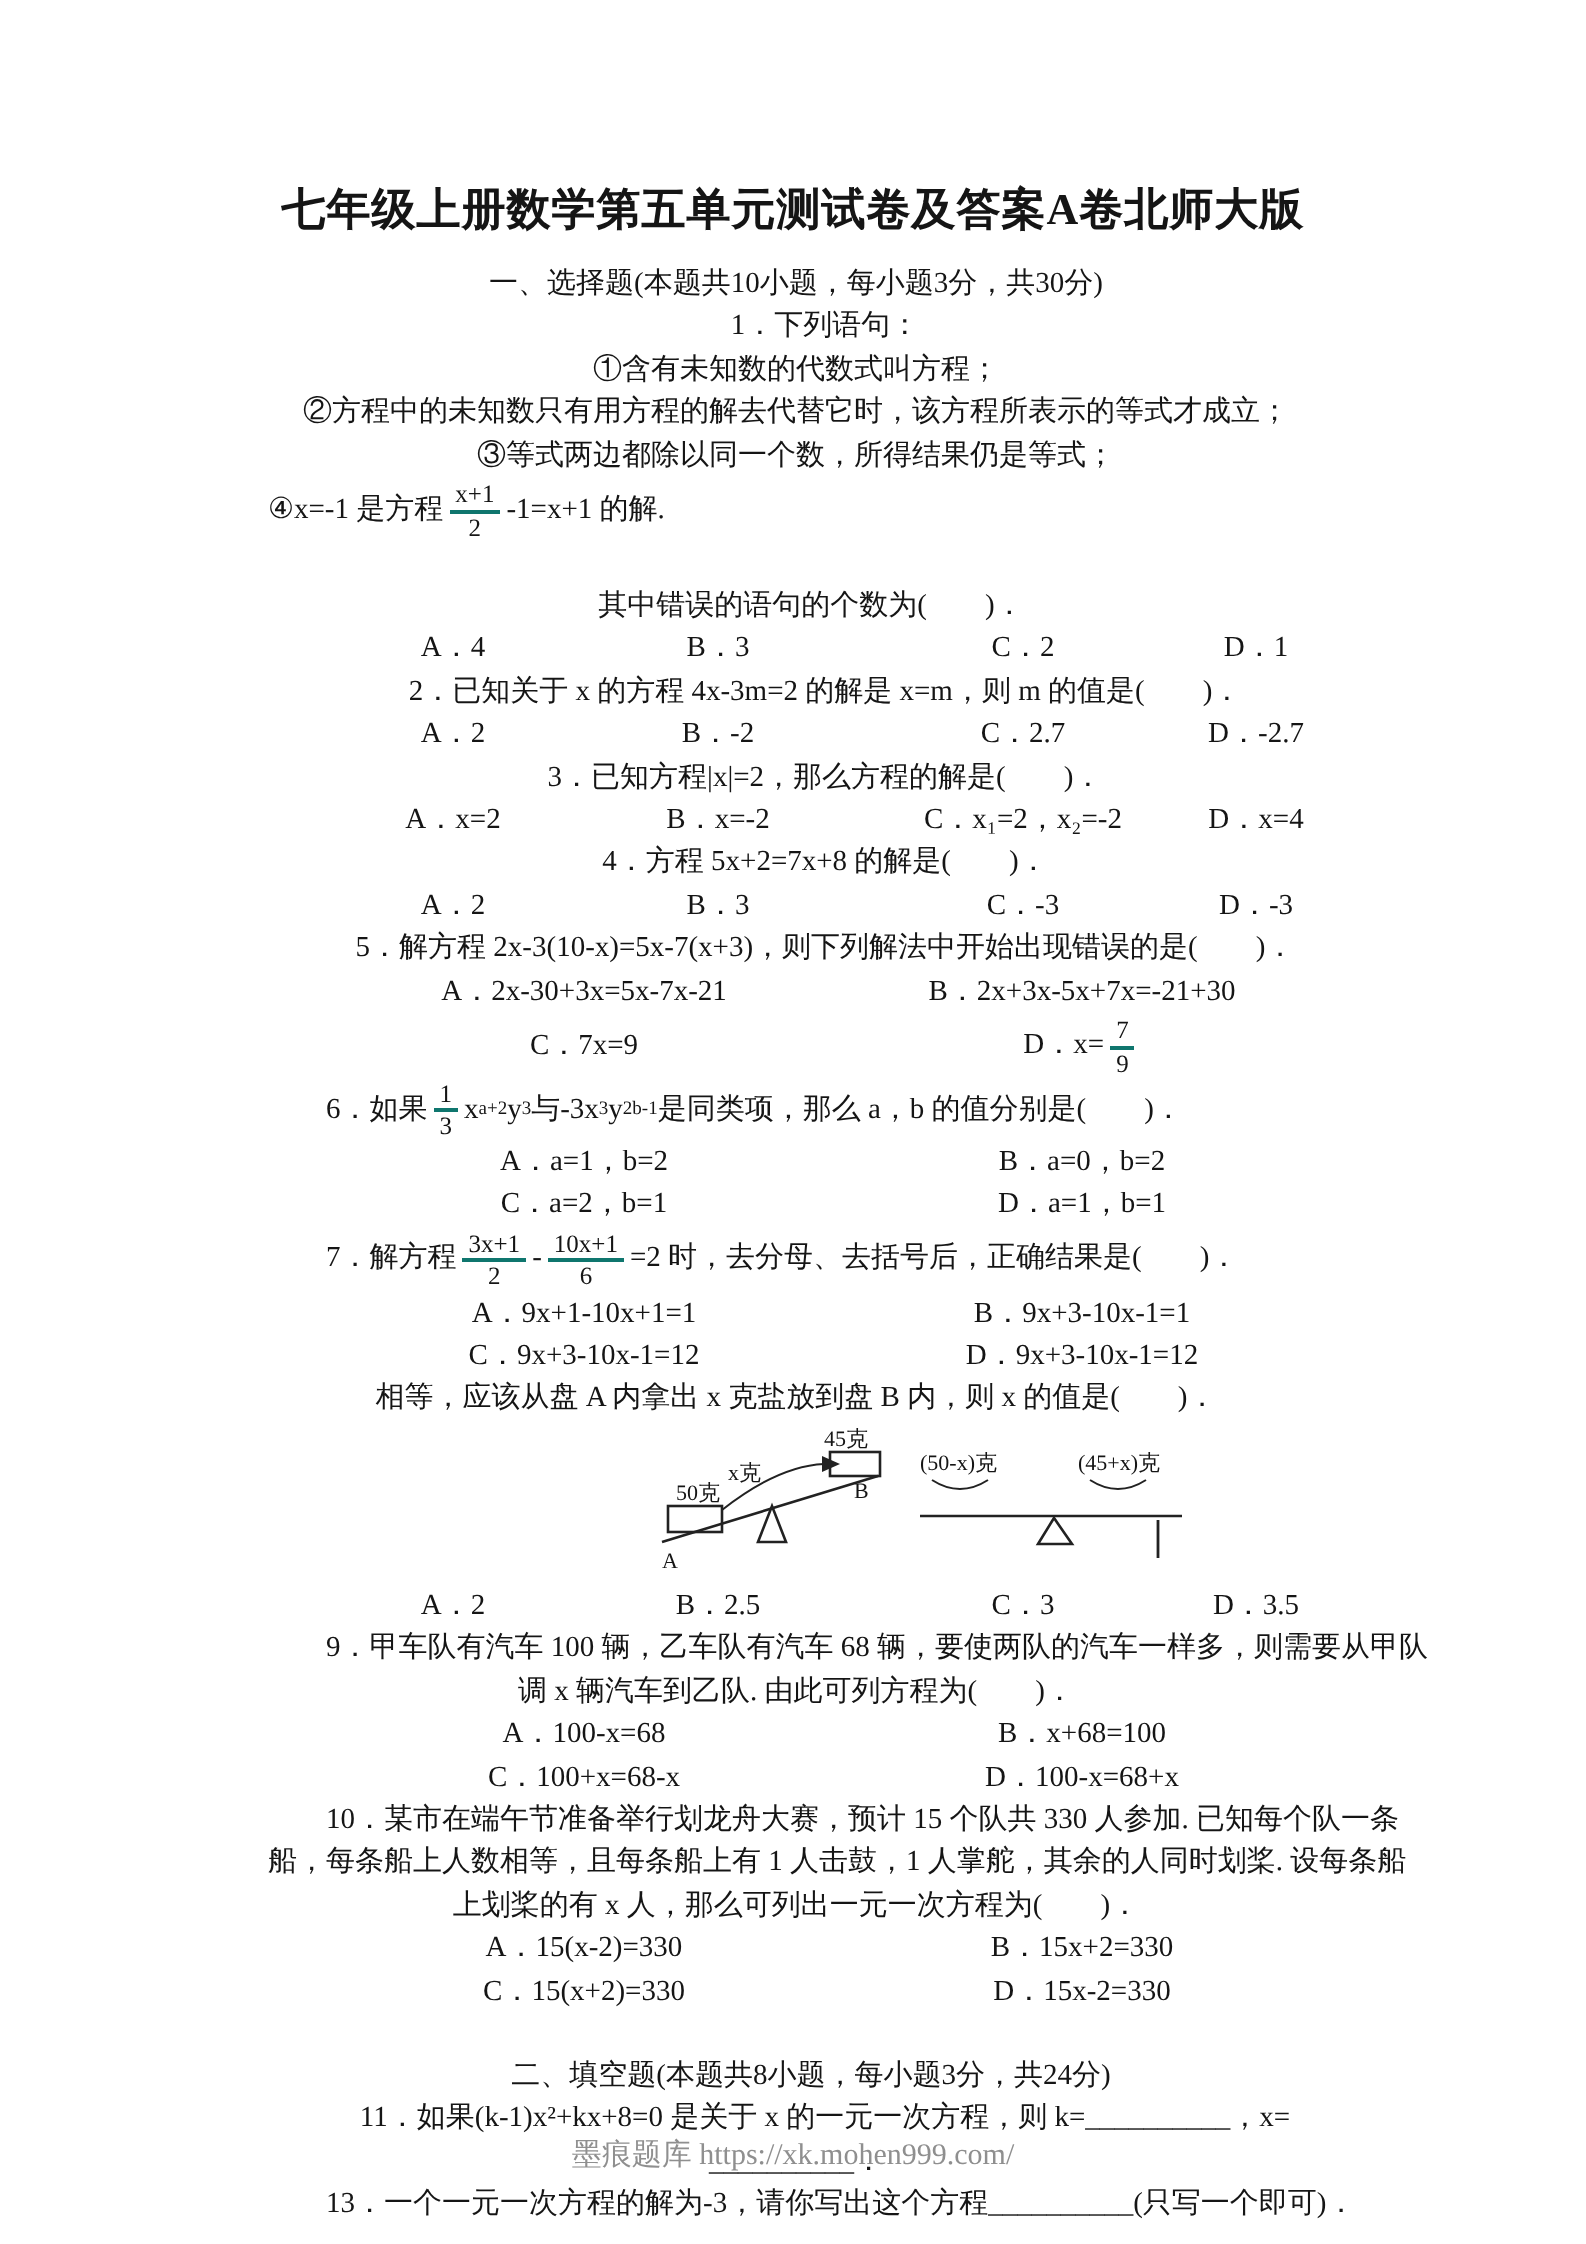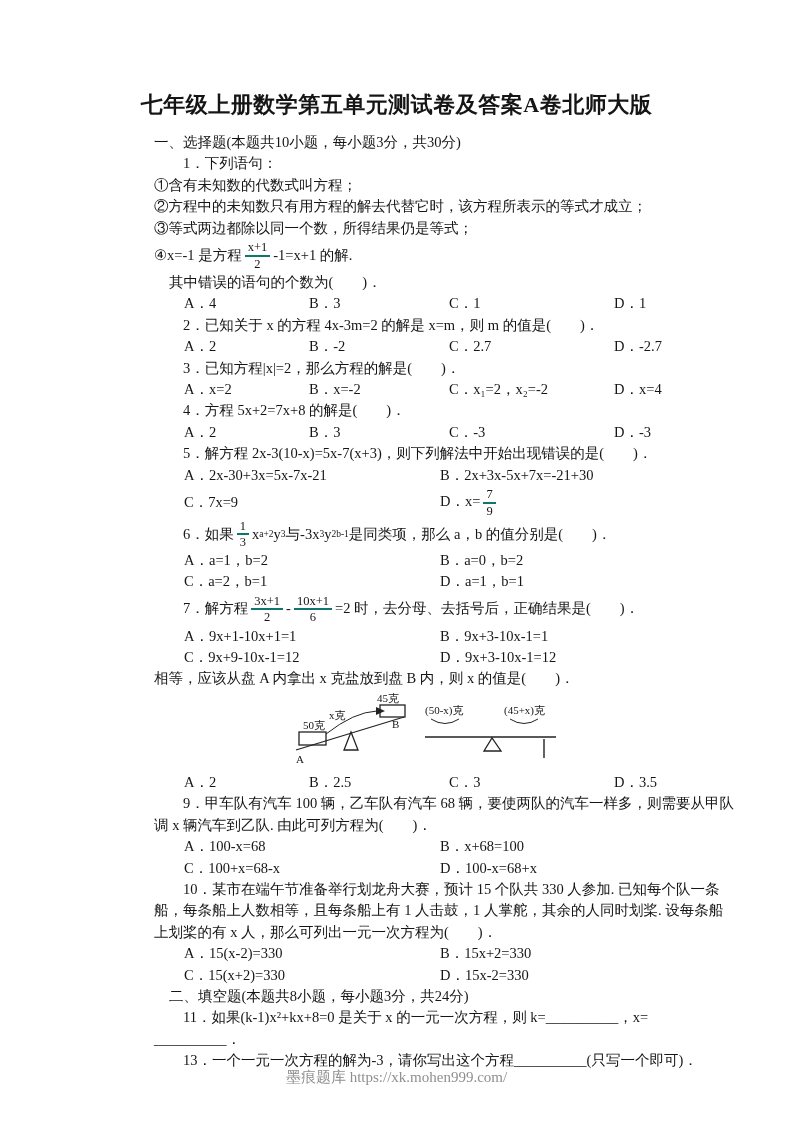--- a/index.html
+++ b/index.html
@@ -8,24 +8,24 @@
     font-family:"Liberation Serif","DejaVu Serif",serif;
     font-size:14.5px; position:relative; overflow:hidden;
   }
   .page { position:absolute; inset:0; background:#fff; }
   .title {
     position:absolute; top:90px; left:0; width:100%;
     text-align:center; font-size:22px; font-weight:bold; margin:0;
     letter-spacing:0.5px;
     font-family:Liberation Serif, serif;
   }
-  .content { position:absolute; top:132px; left:154px; width:528px; }
+  .content { position:absolute; top:132px; left:134px; width:528px;text-align:center; }
   .line { line-height:21.4px; min-height:21.4px; white-space:nowrap; }
   .ind2 { padding-left:29px; }
-  .ind1 { padding-left:15px; }
+  .ind1 { padding-left:15px;margin-top:21px; }
   .mathline { display:flex; align-items:center; min-height:33px; }
   .mathline.q6h { min-height:30px; }
   .opts4 { display:grid; grid-template-columns:125px 140px 165px auto; padding-left:30px; }
   .opts2 { display:grid; grid-template-columns:256px auto; padding-left:30px; }
   .opts2.tall { align-items:center; min-height:33px; }
   .opt { display:block; }
   .frac {
     display:inline-flex; flex-direction:column; align-items:center;
     vertical-align:middle; margin:0 3px; font-size:12.5px; line-height:1.15;
   }
@@ -59,21 +59,21 @@
       <span class="frac">
         <span class="num">x+1</span>
         <span class="den">2</span>
       </span>
       <span>-1=x+1 的解.</span>
     </div>
     <div class="line ind1">其中错误的语句的个数为(　　)．</div>
     <div class="line opts4">
       <span class="opt">A．4</span>
       <span class="opt">B．3</span>
-      <span class="opt">C．1</span>
+      <span class="opt">C．2</span>
       <span class="opt">D．1</span>
     </div>
 
     <div class="line ind2">2．已知关于 x 的方程 4x-3m=2 的解是 x=m，则 m 的值是(　　)．</div>
     <div class="line opts4">
       <span class="opt">A．2</span>
       <span class="opt">B．-2</span>
       <span class="opt">C．2.7</span>
       <span class="opt">D．-2.7</span>
     </div>
@@ -145,21 +145,21 @@
         <span class="num">10x+1</span>
         <span class="den">6</span>
       </span>
       <span>=2 时，去分母、去括号后，正确结果是(　　)．</span>
     </div>
     <div class="line opts2">
       <span class="opt">A．9x+1-10x+1=1</span>
       <span class="opt">B．9x+3-10x-1=1</span>
     </div>
     <div class="line opts2">
-      <span class="opt">C．9x+9-10x-1=12</span>
+      <span class="opt">C．9x+3-10x-1=12</span>
       <span class="opt">D．9x+3-10x-1=12</span>
     </div>
 
     <div class="line">相等，应该从盘 A 内拿出 x 克盐放到盘 B 内，则 x 的值是(　　)．</div>
 
     <div class="figure-row">
       <svg class="fig" width="280" height="78" viewBox="0 0 280 78">
 
         <g stroke="#222" fill="none" stroke-width="1.3">
           <line x1="4" y1="58" x2="112" y2="25"></line>

